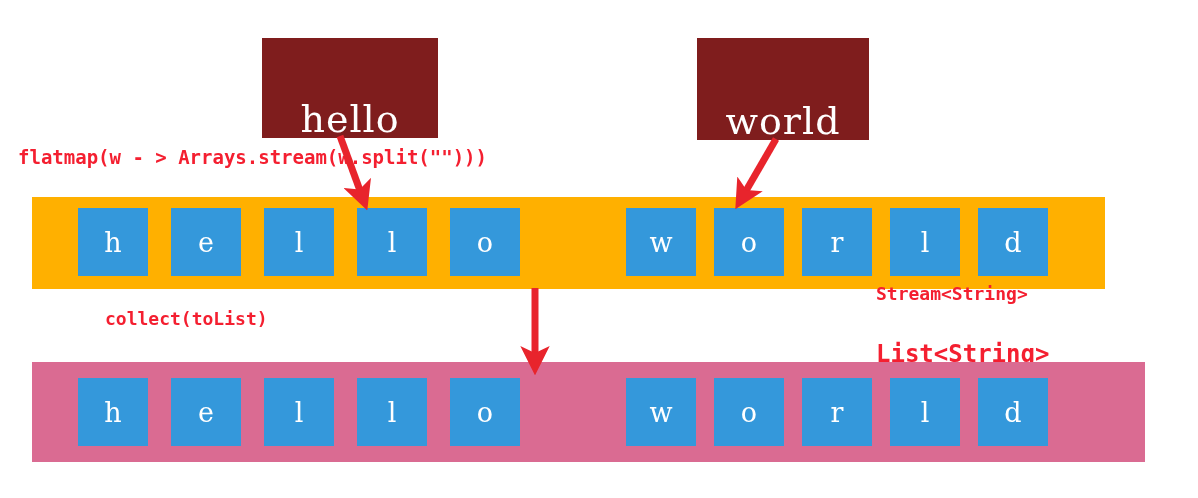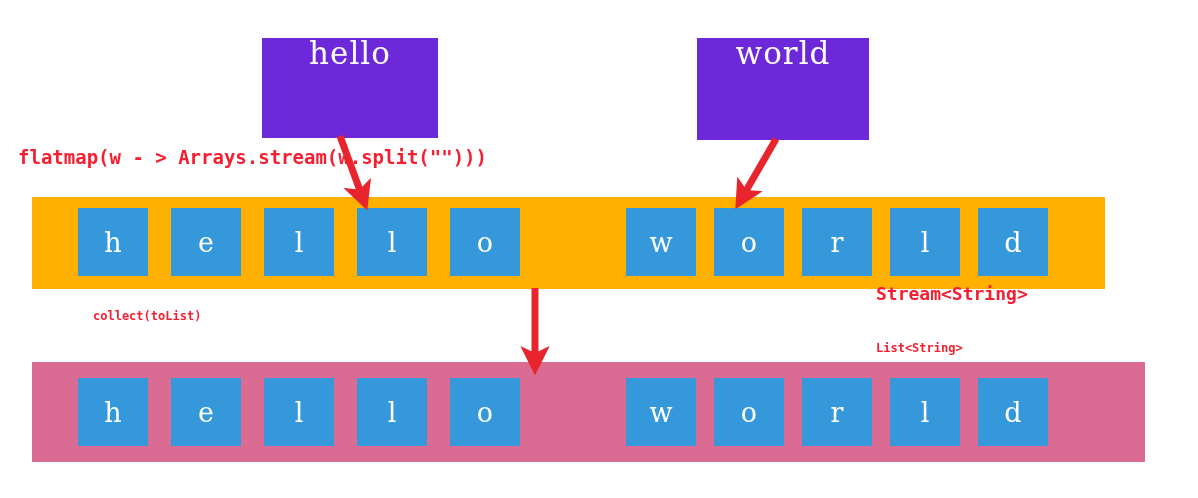--- a/index.html
+++ b/index.html
@@ -17,27 +17,27 @@
   #canvas {
     position: absolute;
     left: 0; top: 0;
     width: 1198px;
     height: 498px;
   }
 
   
   .word-box {
     position: absolute;
-    background: #6d28d9;
+    background: #7f1d1d;
     display: flex;
-    align-items: flex-start;
+    align-items: flex-end;
     justify-content: center;
     color: #ffffff;
     font-family: "DejaVu Serif", "Liberation Serif", serif;
-    font-size: 31px;
+    font-size: 38px;
     letter-spacing: 1px;
     line-height: 1;
   }
   #word-hello { left: 262px; top: 38px; width: 176px; height: 100px; }
   #word-world { left: 697px; top: 38px; width: 172px; height: 102px; }
 
   
   .band {
     position: absolute;
   }
@@ -74,23 +74,23 @@
   
   .code-label {
     position: absolute;
     color: #f41f30;
     font-family: "DejaVu Sans Mono", "Liberation Mono", monospace;
     font-weight: bold;
     white-space: pre;
     line-height: 1;
   }
   #label-flatmap { left: 18px; top: 148px; font-size: 19px; }
-  #label-collect { left: 93px; top: 310px; font-size: 12px; }
+  #label-collect { left: 105px; top: 310px; font-size: 18px; }
   #label-stream-type { left: 876px; top: 285px; font-size: 18px; text-align: center; }
-  #label-list-type  { left: 876px; top: 342px; font-size: 12px; text-align: right; }
+  #label-list-type  { left: 876px; top: 342px; font-size: 24px; text-align: right; }
 
   
   .arrow-layer {
     position: absolute;
     left: 0; top: 0;
     width: 1198px;
     height: 498px;
     pointer-events: none;
   }
 </style>

